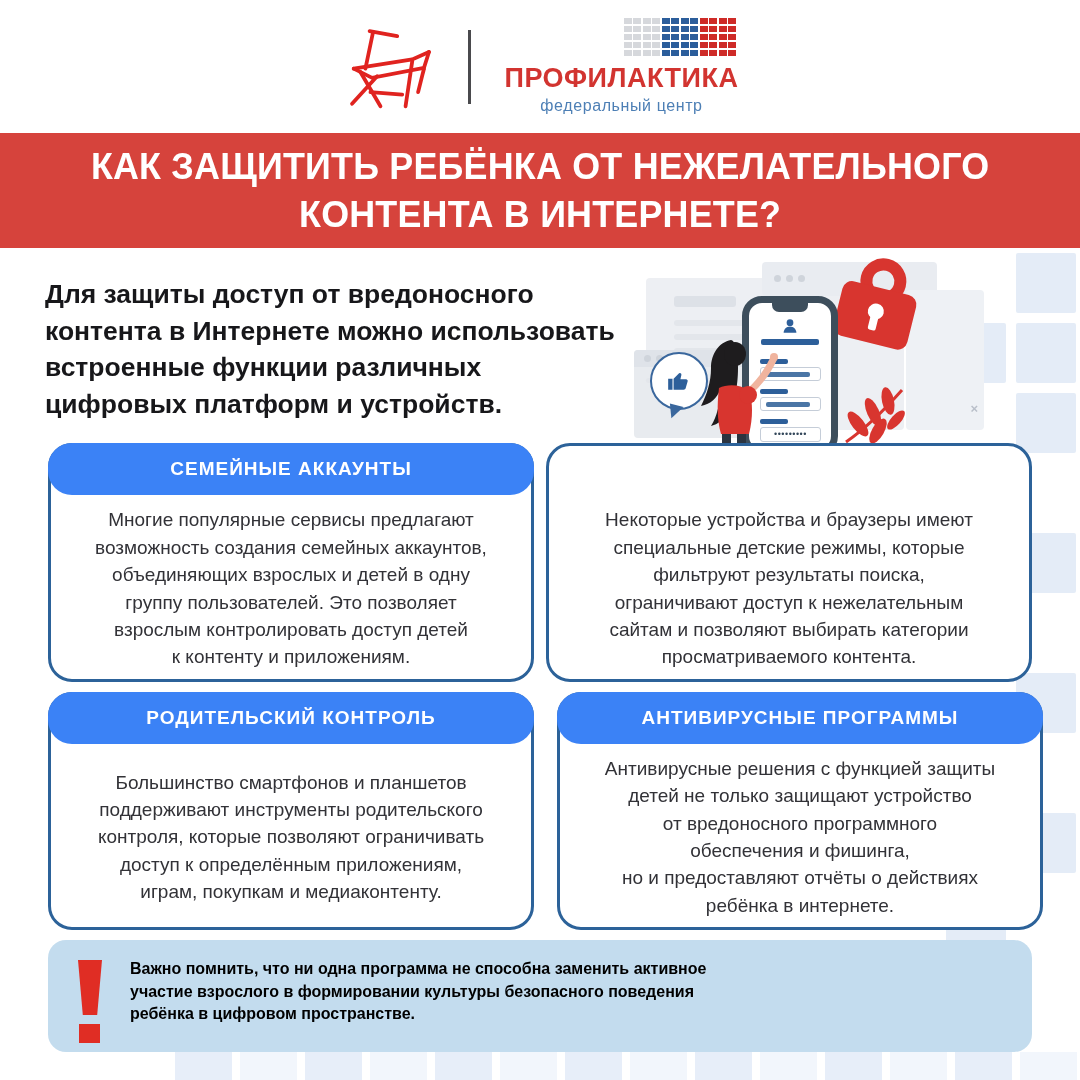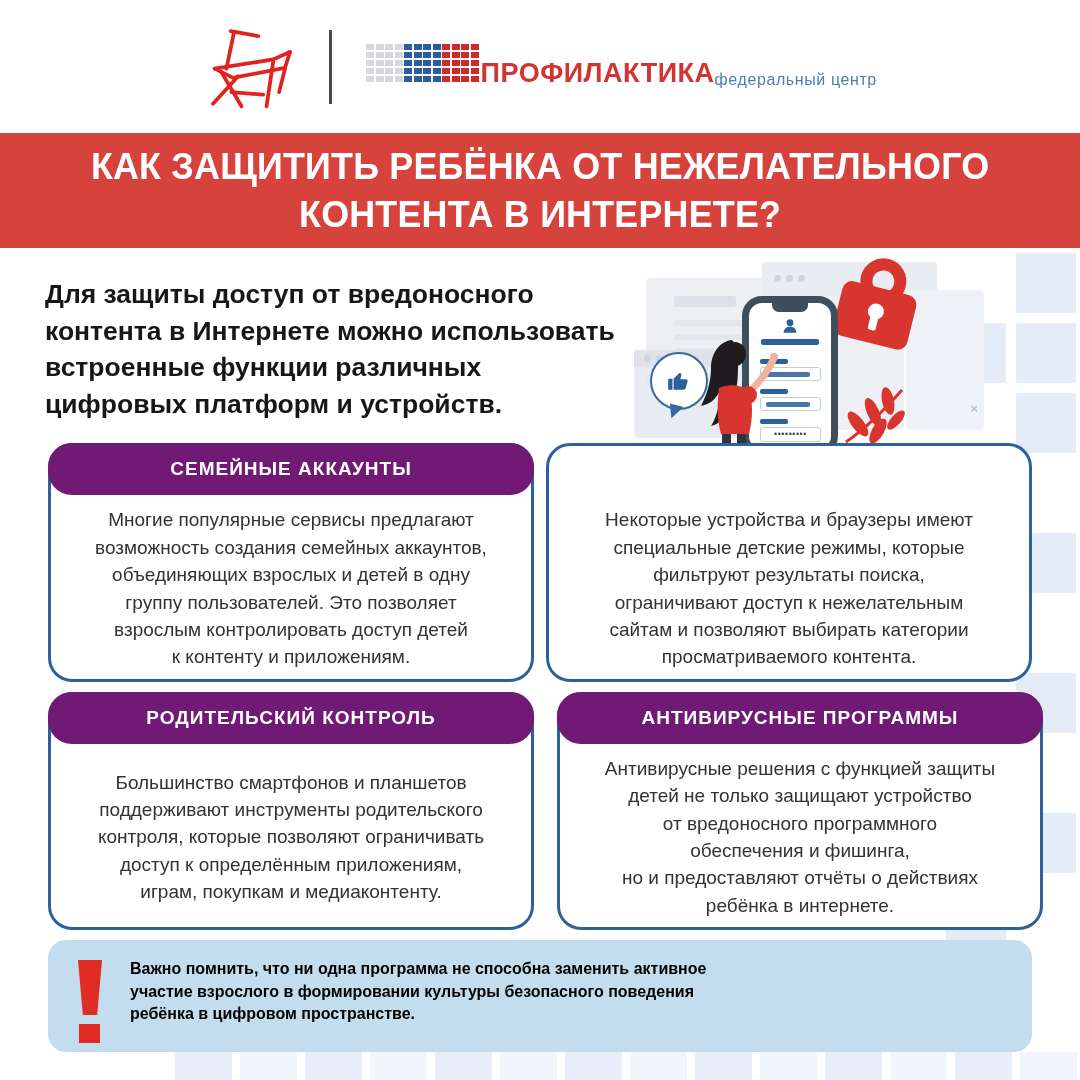--- a/index.html
+++ b/index.html
@@ -7,21 +7,21 @@
   .page {
     position:relative; width:1080px; height:1080px; overflow:hidden;
     background:#ffffff; font-family:"Liberation Sans", sans-serif;
   }
   
   .header-bar { position:absolute; top:0; left:0; right:0; height:133px;
     display:flex; align-items:center; justify-content:center; z-index:5; }
   .chair-svg { width:92px; height:86px; }
   .chair-svg path { stroke:#e0231f; stroke-width:4.5; fill:none; stroke-linecap:round; }
   .header-divider { width:3px; height:74px; background:#4a4a4d; margin:0 34px; }
-  .brand-block { display:flex; flex-direction:row; align-items:flex-end; }
+  .brand-block { display:flex; flex-direction:column; align-items:flex-end; }
   .brand-grid { display:grid; grid-template-columns:repeat(12,8px); grid-auto-rows:6.5px;
     gap:1.5px; margin-bottom:7px; margin-right:2px; }
   .brand-grid .cell { width:8px; height:6.5px; }
   .brand-name { font-size:27px; font-weight:800; color:#d23430; letter-spacing:.5px; }
   .brand-subtitle { width:100%; text-align:center; font-size:16px; color:#4d7fb5;
     letter-spacing:.6px; margin-top:3px; }
   
   .banner { position:absolute; top:133px; left:0; right:0; height:115px; background:#d6433c;
     display:flex; align-items:center; justify-content:center; z-index:5; }
   .banner-title { color:#fff; font-size:37px; font-weight:800; text-align:center;
@@ -73,21 +73,21 @@
   .f-fill { position:absolute; left:5px; top:4px; width:44px; height:5px; background:#4a75a5; border-radius:2px; }
   .f-pass { position:absolute; left:11px; width:61px; height:15px; background:#fff;
     border:1px solid #c5cdd8; border-radius:3px; font-size:9px; letter-spacing:.5px;
     color:#33475a; line-height:13px; text-align:center; overflow:hidden; }
   .woman { position:absolute; left:63px; top:88px; width:92px; height:108px; z-index:4; }
   .leaf { position:absolute; left:208px; top:134px; width:76px; height:61px; z-index:2; }
   
   .card { position:absolute; width:486px; background:#fff; border:3px solid #2c6299;
     border-radius:24px; z-index:3; }
   .card-header { position:absolute; top:-3px; left:-3px; right:-3px; height:52px;
-    background:#701a75; border-radius:24px; display:flex; align-items:center; justify-content:center; }
+    background:#3b82f6; border-radius:24px; display:flex; align-items:center; justify-content:center; }
   .card-title { color:#fff; font-size:19px; font-weight:700; letter-spacing:1px; }
   .card-body { position:absolute; top:52px; bottom:0; left:0; right:0;
     display:flex; align-items:center; justify-content:center; padding:6px 14px; }
   .card-text { font-size:19px; color:#323237; line-height:1.44; text-align:center; white-space:pre-line; }
   
   .note { position:absolute; left:48px; top:940px; width:984px; height:112px;
     background:#c3dcee; border-radius:18px; z-index:3; display:flex;
     padding:20px 30px 0 30px; }
   .exclaim { width:26px; margin-right:26px; flex:0 0 auto; }
   .exclaim-bar { width:24px; height:55px; background:#e02d24;

